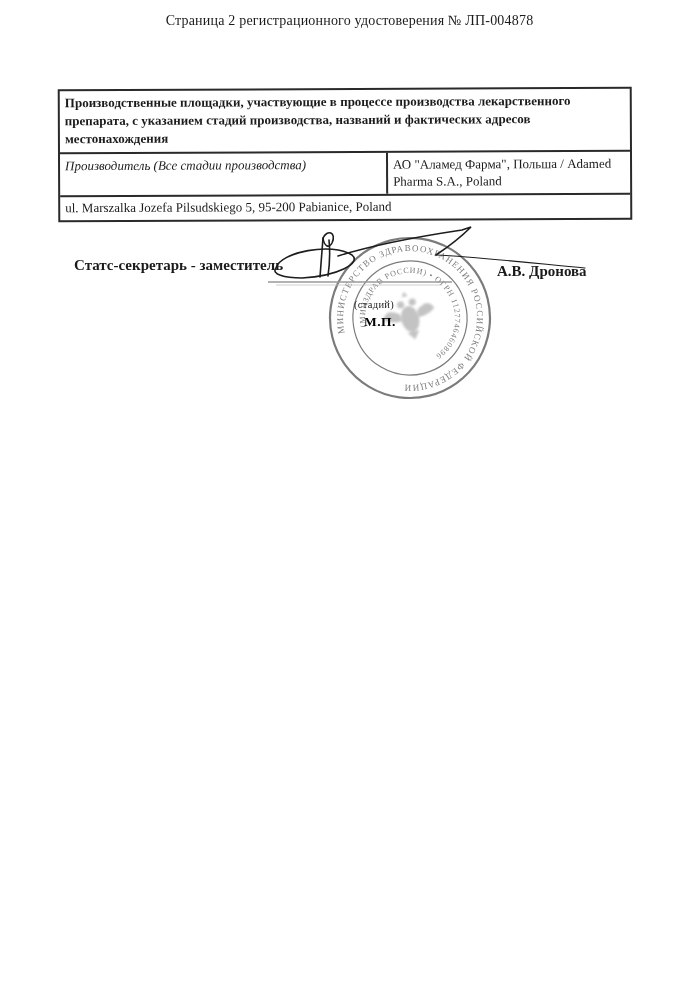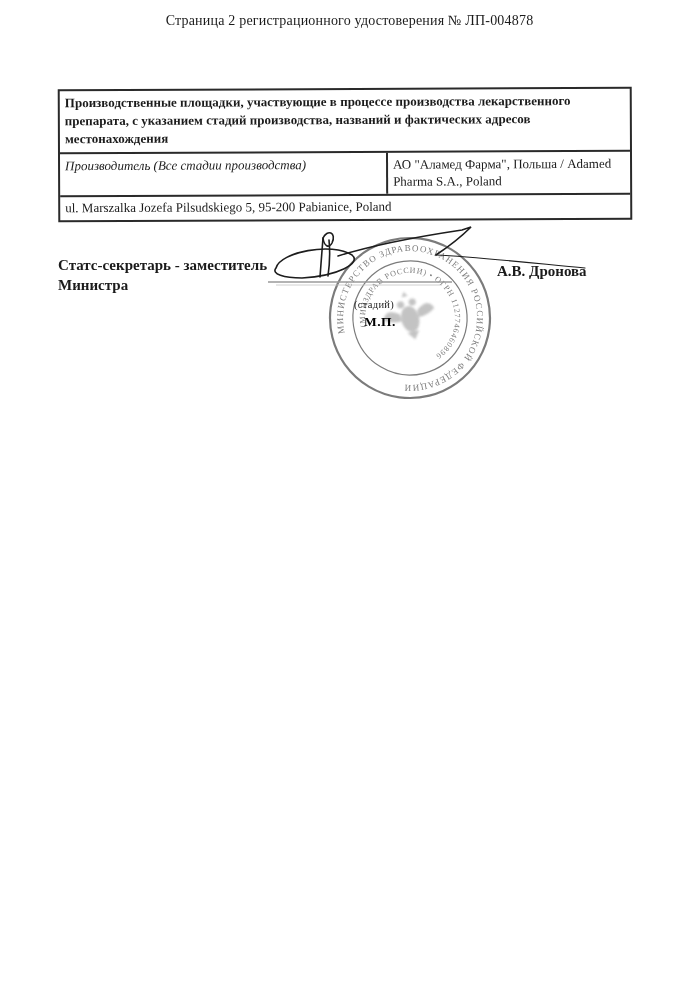--- a/index.html
+++ b/index.html
@@ -48,21 +48,21 @@
     font-size: 13px; line-height: 1.35;
   }
   .t-address {
     min-height: 23px;
     padding: 3px 6px 3px 5px;
     font-size: 13px; line-height: 1.3;
   }
 
   
   .sig-title {
-    position: absolute; left: 58px; top: 256px; width: 240px;
+    position: absolute; left: 74px; top: 256px; width: 240px;
     font-weight: bold; font-size: 15px; line-height: 1.33;
   }
   .sig-name {
     position: absolute; left: 497px; top: 263px;
     font-weight: bold; font-size: 15px; text-align: center;
   }
   .sig-caption {
     position: absolute; left: 354px; top: 299px;
     font-size: 10.5px; letter-spacing: 0.3px;
     color: #222;
@@ -89,21 +89,20 @@
     <div class="t-row t-header">Производственные площадки, участвующие в процессе производства лекарственного препарата, с указанием стадий производства, названий и фактических адресов местонахождения</div>
     <div class="t-row t-split">
       <div class="t-cell-left">Производитель (Все стадии производства)</div>
       <div class="t-cell-right">АО "Аламед Фарма", Польша / Adamed Pharma S.A., Poland</div>
     </div>
     <div class="t-row t-address">ul. Marszalka Jozefa Pilsudskiego 5, 95-200 Pabianice, Poland</div>
   </div>
 
   <div class="sig-title">
     <div>Статс-секретарь - заместитель</div>
-    <div>Министра</div>
   </div>
 
   <div class="sig-name">А.В. Дронова</div>
 
   <svg class="overlay-svg" viewBox="0 0 360 200">
     <defs>
       <filter id="emblemBlur" x="-40%" y="-40%" width="180%" height="180%">
         <feGaussianBlur stdDeviation="1.2"></feGaussianBlur>
       </filter>
       <path id="outerRingPath" d="M 170,96 m -67,0 a 67,67 0 1 1 134,0 a 67,67 0 1 1 -134,0" fill="none"></path>

